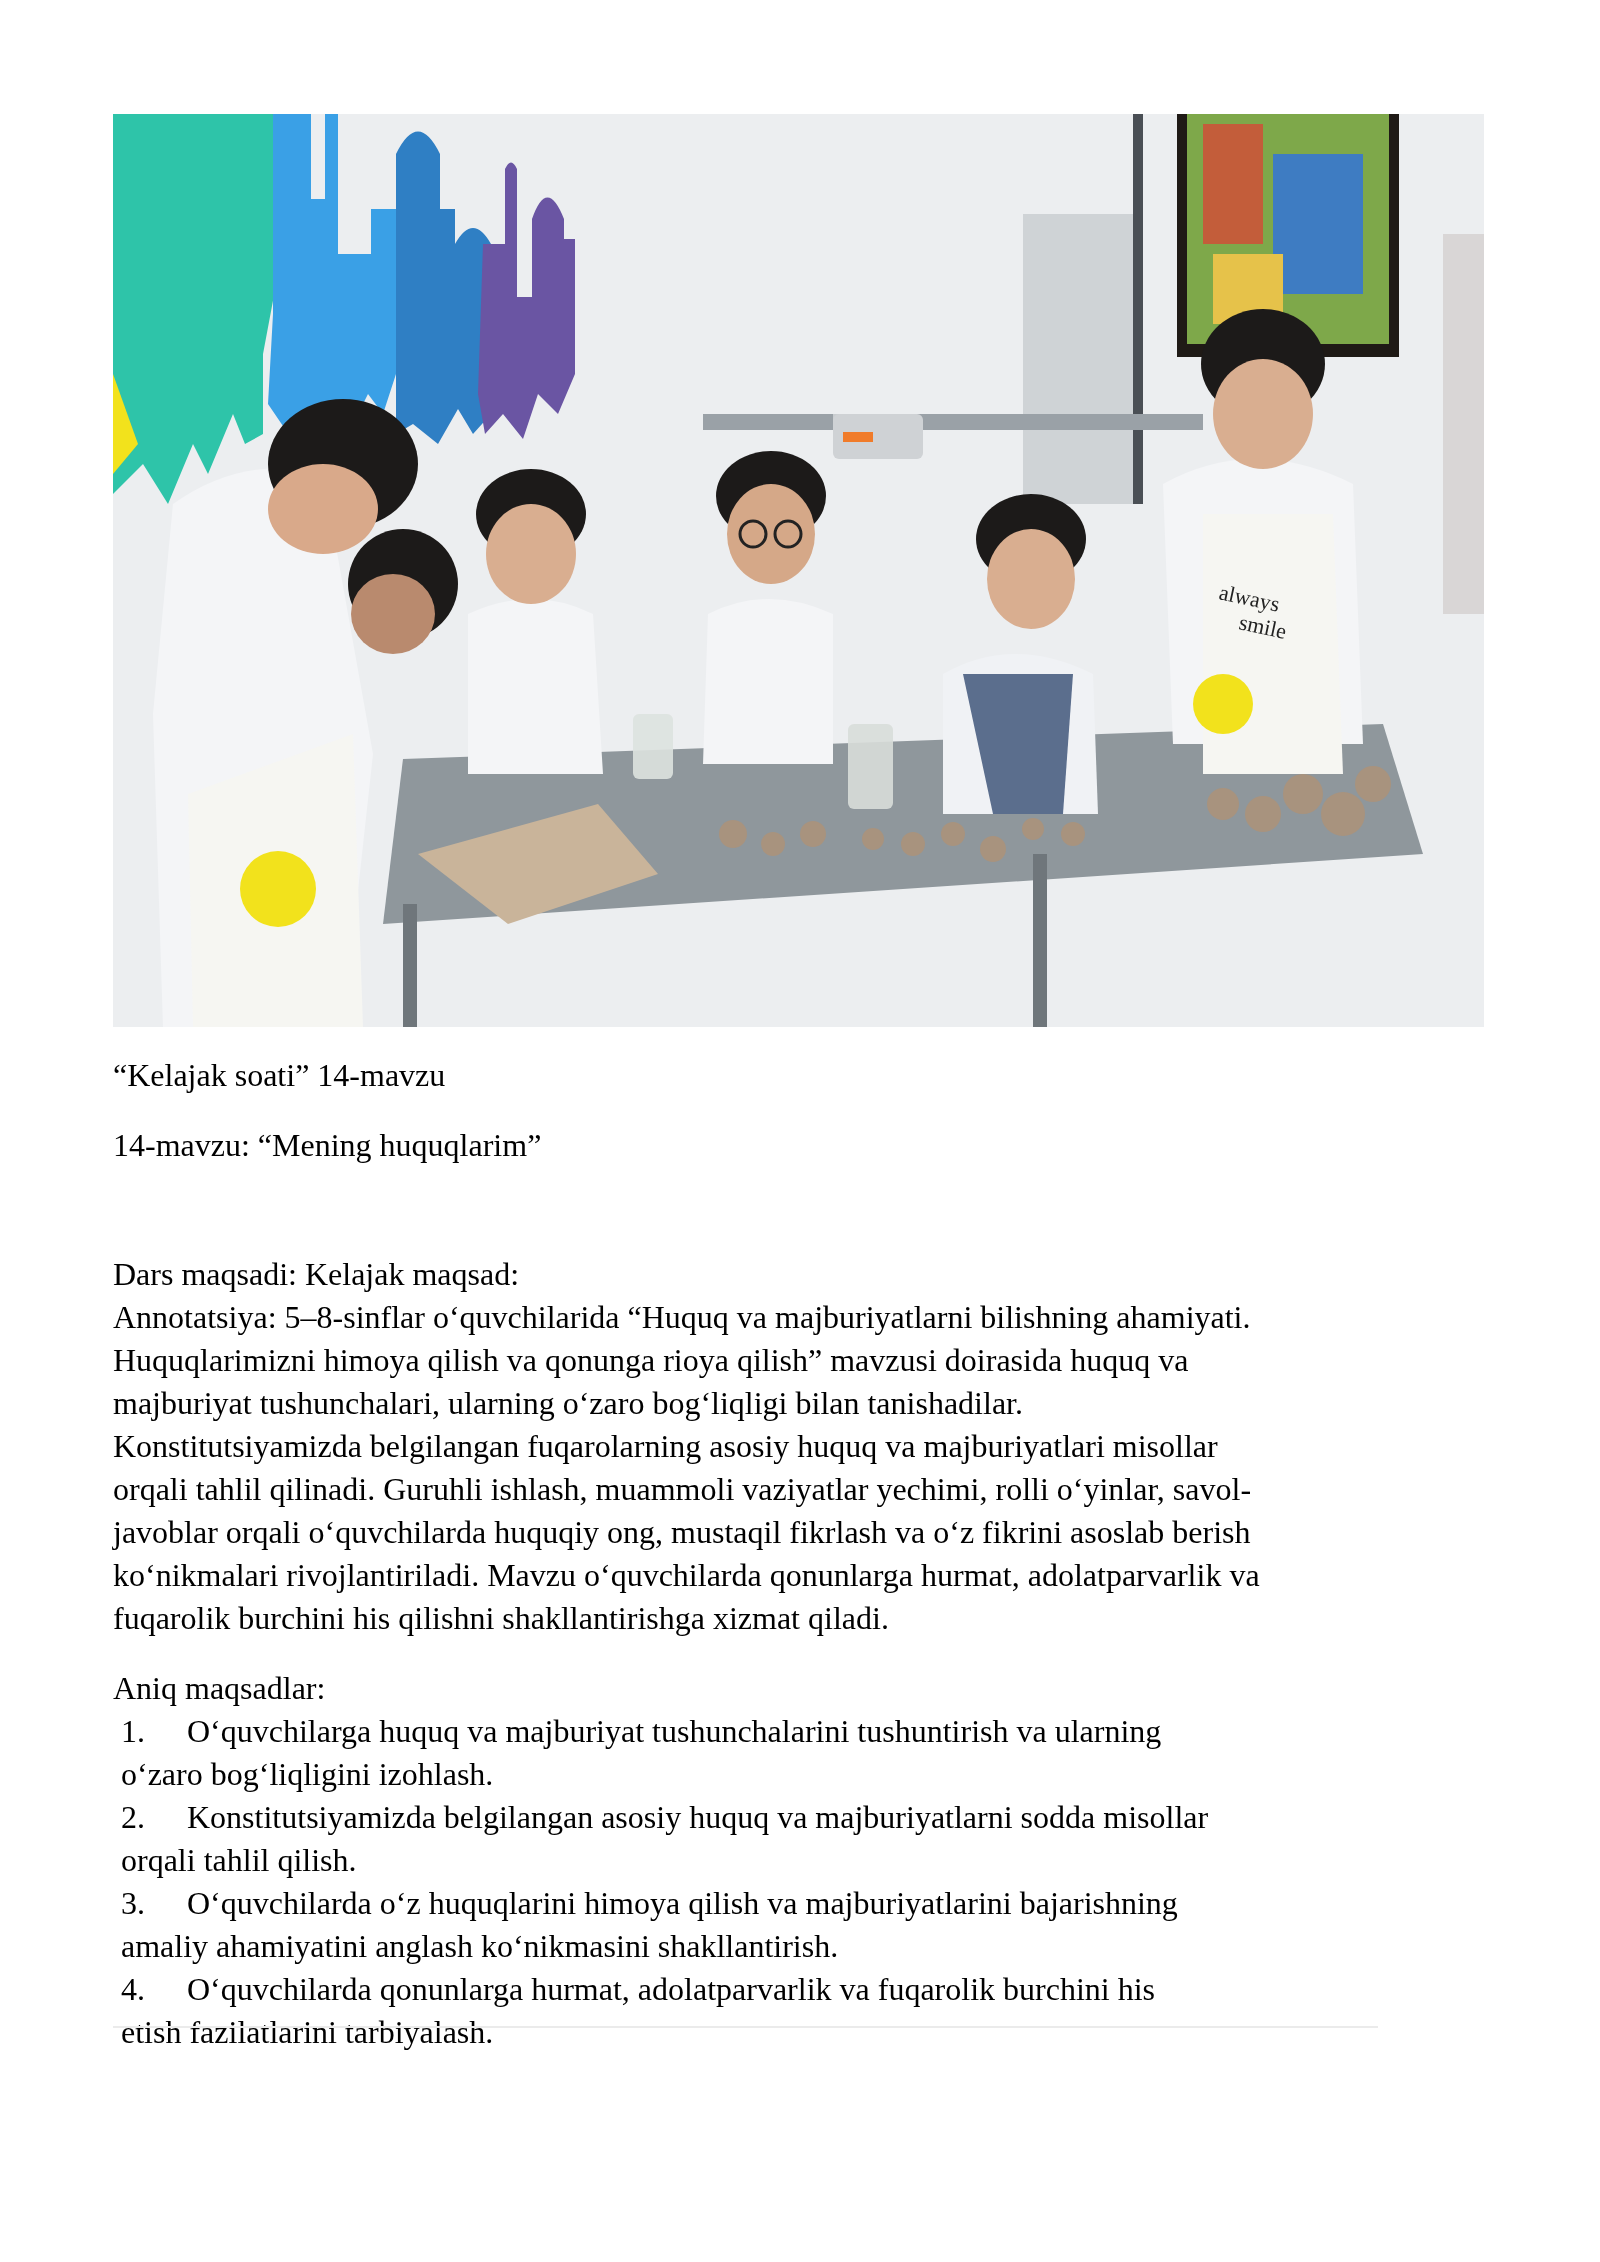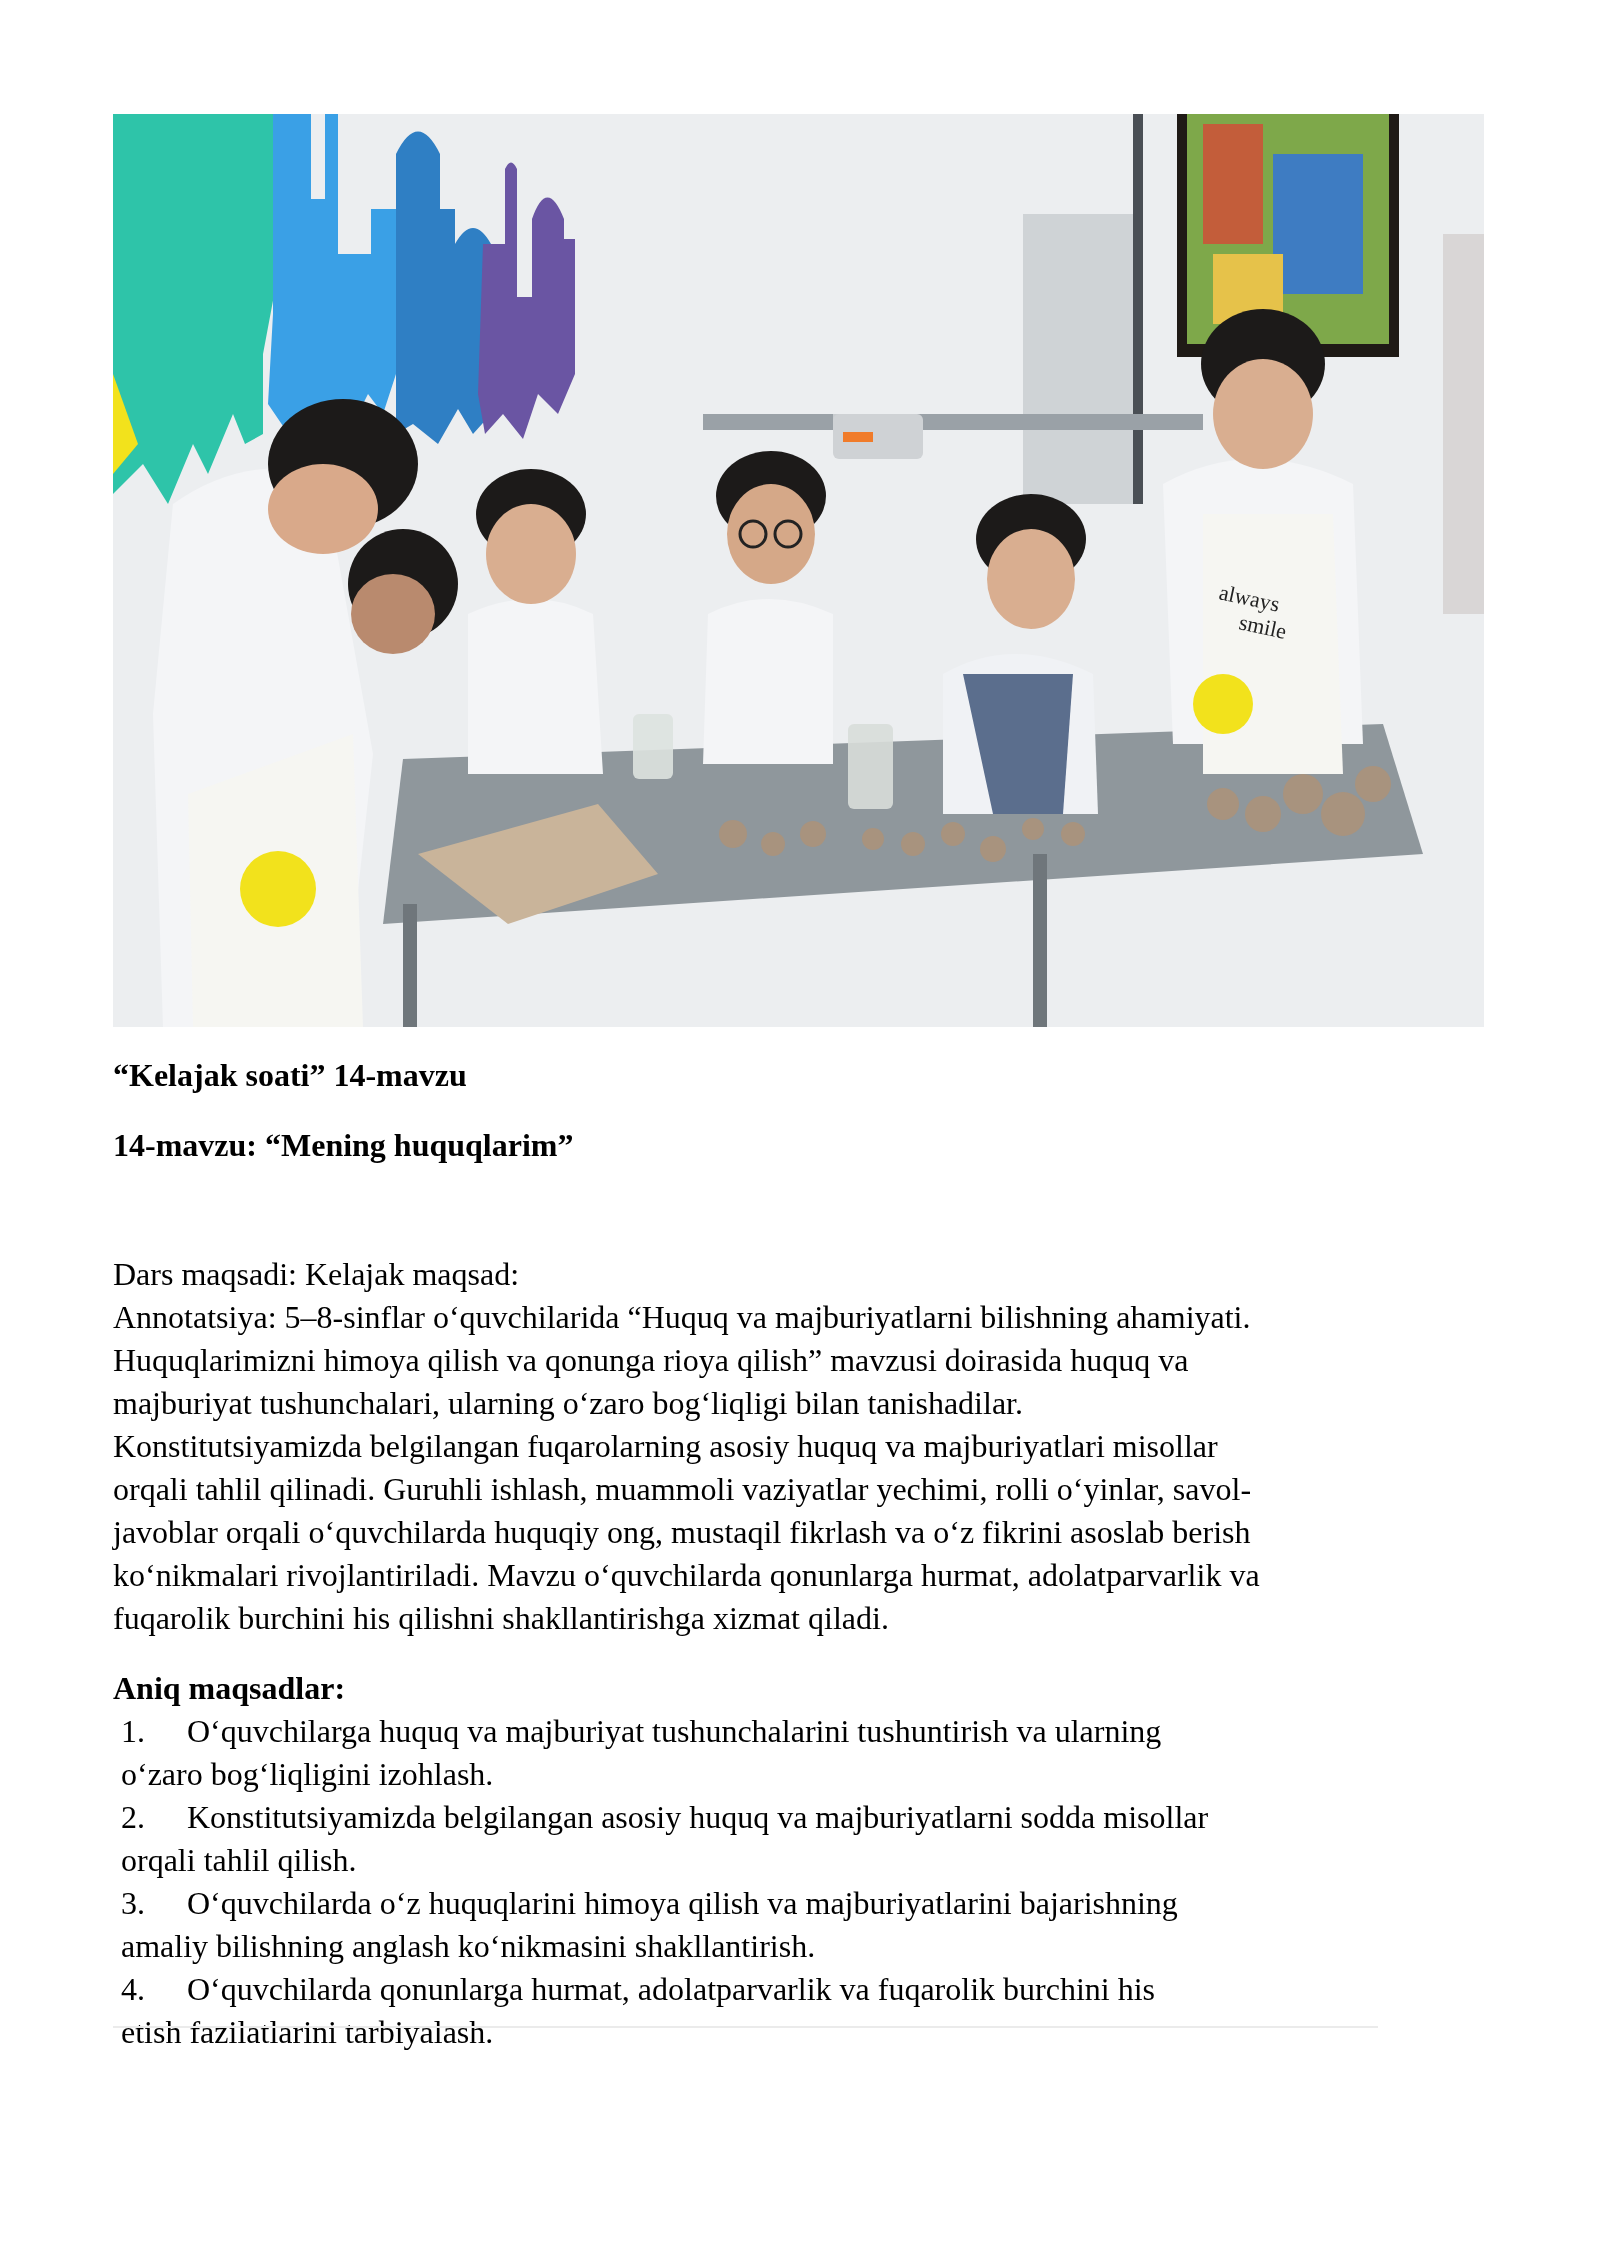--- a/index.html
+++ b/index.html
@@ -6,21 +6,21 @@
     body { width: 1600px; height: 2262px; position: relative; overflow: hidden;
            font-family: "Liberation Serif", serif; color: #000; }
     .page { position: absolute; left: 113px; top: 114px; width: 1372px; }
 
     
     .photo { position: relative; width: 1371px; height: 913px; overflow: hidden;
              background: linear-gradient(180deg, #eef0f2 0%, #e8eaec 55%, #dfe2e5 100%); }
     .photo svg { position: absolute; left: 0; top: 0; }
 
     .text { margin-top: 5px; font-size: 32px; line-height: 43px; }
-    .h { font-weight: bold; display: block; margin-top: 27px; }
+    .h { font-weight: normal; display: block; margin-top: 27px; }
     .gap { height: 86px; }
     .p { display: block; }
     .b { font-weight: normal; }
     .li { display: block; margin-left: 8px; }
     .num { display: inline-block; width: 66px; }
     .rule { position: absolute; left: 113px; top: 2026px; width: 1265px; height: 2px; background: #ebebeb; }
   </style>
 </head>
 <body>
 
@@ -137,21 +137,21 @@
     <span class="h">Aniq maqsadlar:</span>
 
     <div>
       <span class="li"><span class="num">1.</span><span>O‘quvchilarga </span><span class="b">huquq va majburiyat tushunchalarini</span><span> tushuntirish va ularning</span></span>
       <span class="li"><span class="b"></span><span>o‘zaro bog‘liqligini izohlash.</span></span>
 
       <span class="li"><span class="num">2.</span><span></span><span class="b">Konstitutsiyamizda belgilangan asosiy huquq va majburiyatlarni</span><span> sodda misollar</span></span>
       <span class="li"><span class="b"></span><span>orqali tahlil qilish.</span></span>
 
       <span class="li"><span class="num">3.</span><span>O‘quvchilarda </span><span class="b">o‘z huquqlarini himoya qilish va majburiyatlarini bajarishning</span><span></span></span>
-      <span class="li"><span class="b">amaliy bilishning anglash</span><span> ko‘nikmasini shakllantirish.</span></span>
+      <span class="li"><span class="b">amaliy ahamiyatini anglash</span><span> ko‘nikmasini shakllantirish.</span></span>
 
       <span class="li"><span class="num">4.</span><span>O‘quvchilarda </span><span class="b">qonunlarga hurmat, adolatparvarlik va fuqarolik burchini his</span><span></span></span>
       <span class="li"><span class="b">etish</span><span> fazilatlarini tarbiyalash.</span></span>
     </div>
   </div>
 </div>
 
 <div class="rule"></div>
 
 </body></html>

